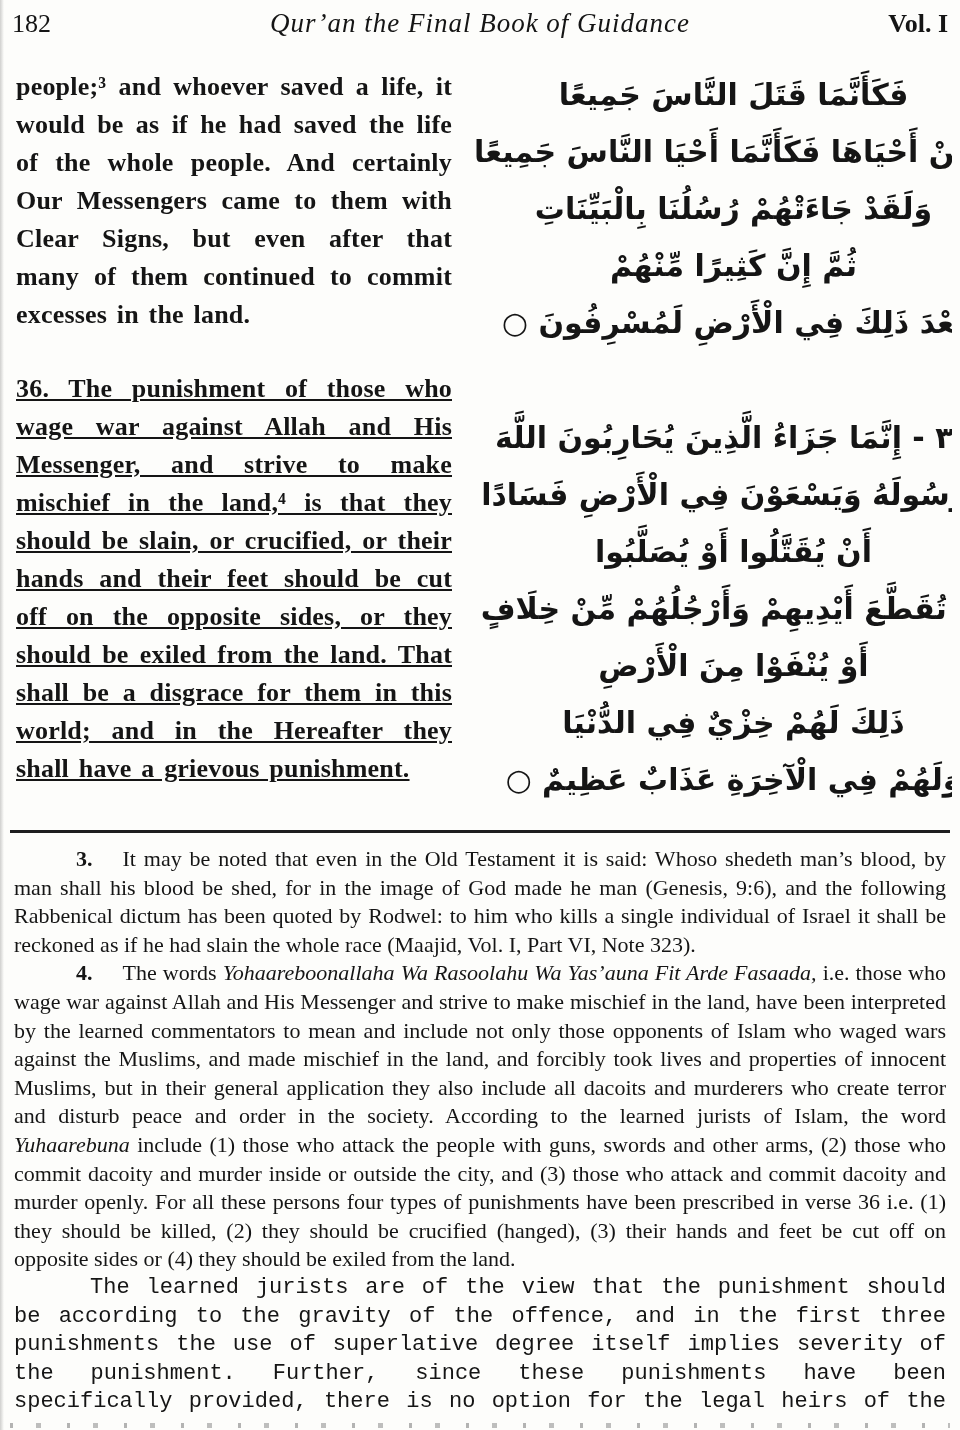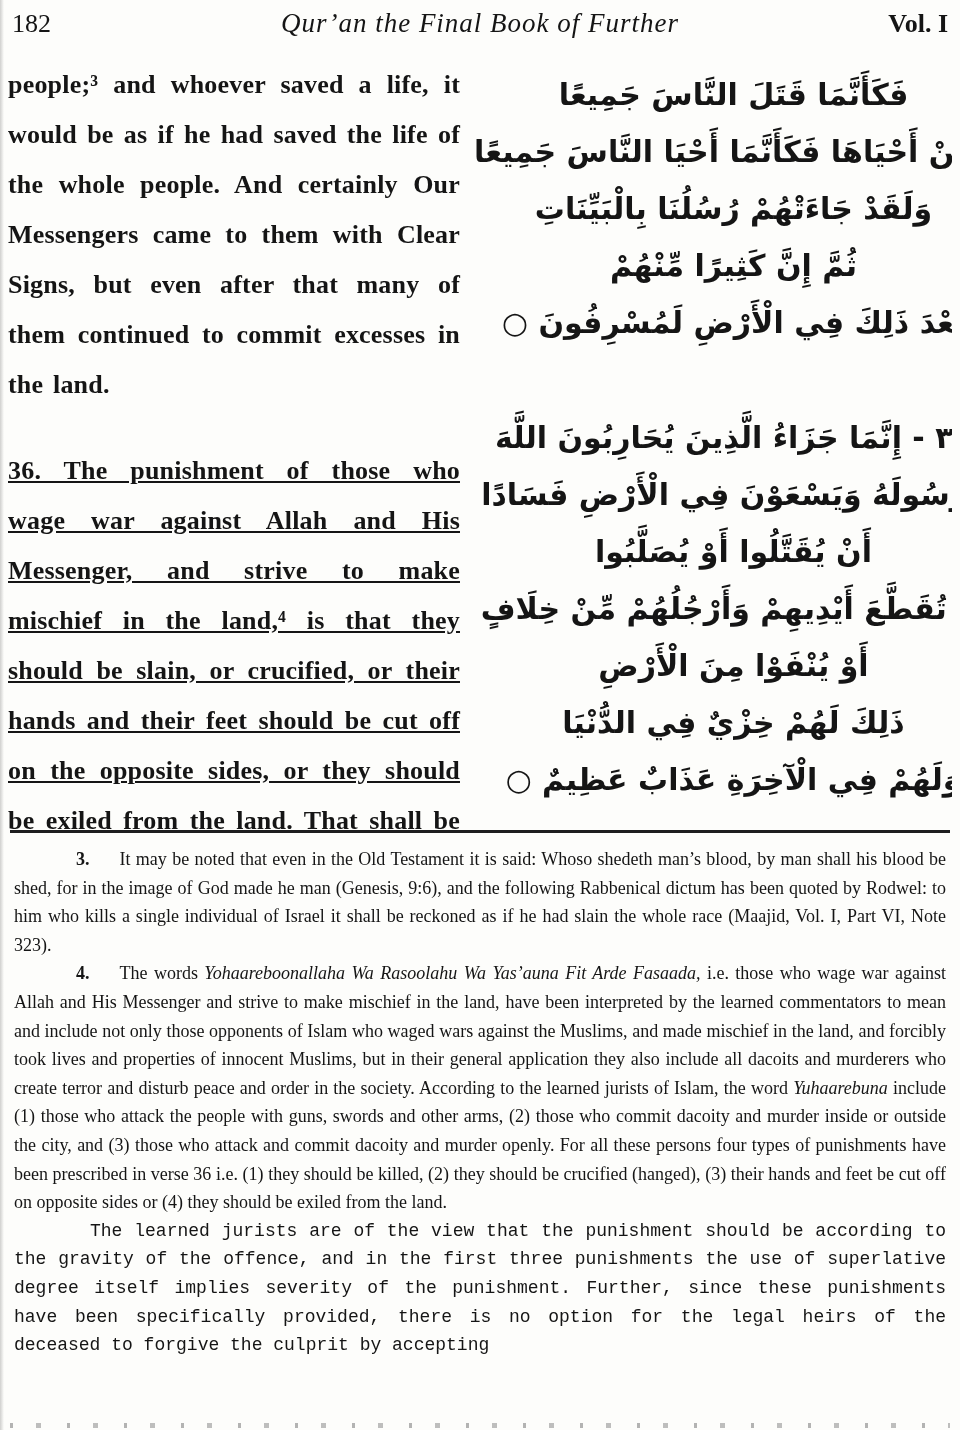--- a/index.html
+++ b/index.html
@@ -43,24 +43,24 @@
   .main {
     display: flex;
     margin-top: 20px;
     height: 770px;
     overflow: hidden;
   }
   .col-en { width: 452px; flex: none; }
   .col-ar { flex: 1; padding-left: 14px; box-sizing: border-box; }
 
   .en-para {
-    margin: 0;
+    margin: 8px;
     font-weight: bold;
     font-size: 26px;
-    line-height: 50px;
+    line-height: 38px;
     text-align: justify;
     text-align-last: left;
     word-spacing: 3px;
     letter-spacing: 0.2px;
   }
   .en-para.second { margin-top: 36px; text-decoration: underline; }
 
   .ar-block { direction: rtl; }
   .ar-block.first { margin-top: 6px; }
   .ar-block.second { margin-top: 58px; }
@@ -78,21 +78,21 @@
   .fn-divider {
     border: none;
     border-top: 3px solid #1e1e1e;
     margin: 0 2px;
   }
   .footnotes {
     padding: 12px 6px 0 6px;
     height: 582px;
     overflow: hidden;
     box-sizing: border-box;
-    font-size: 18px;
+    font-size: 22px;
     line-height: 28.6px;
     text-align: justify;
     text-align-last: left;
   }
   .fn-para { margin: 0; }
   .fn-para.numbered { text-indent: 62px; }
   .fn-para.continuation { text-indent: 76px; font-family: Liberation Mono, monospace; }
   .fn-num { font-weight: bold; padding-right: 30px; }
   .italic { font-style: italic; font-family: Liberation Serif, serif; }
 
@@ -109,21 +109,21 @@
 </style>
 </head>
 <body>
 
 <div class="gutter-shadow"></div>
 
 <div class="page">
 
   <div class="header">
     <span class="page-num">182</span>
-    <span class="title">Qur’an the Final Book of Further</span>
+    <span class="title">Qur’an the Final Book of Guidance</span>
     <span class="vol">Vol. I</span>
   </div>
 
   <div class="main">
 
     <div class="col-en">
       <p class="en-para">people;³ and whoever saved a life, it would be as if he had saved the life of the whole people. And certainly Our Messengers came to them with Clear Signs, but even after that many of them continued to commit excesses in the land.</p>
       <p class="en-para second">36.  The punishment of those who wage war against Allah and His Messenger, and strive to make mischief in the land,⁴ is that they should be slain, or crucified, or their hands and their feet should be cut off on the opposite sides, or they should be exiled from the land. That shall be a disgrace for them in this world; and in the Hereafter they shall have a grievous punishment.</p>
     </div>
 

